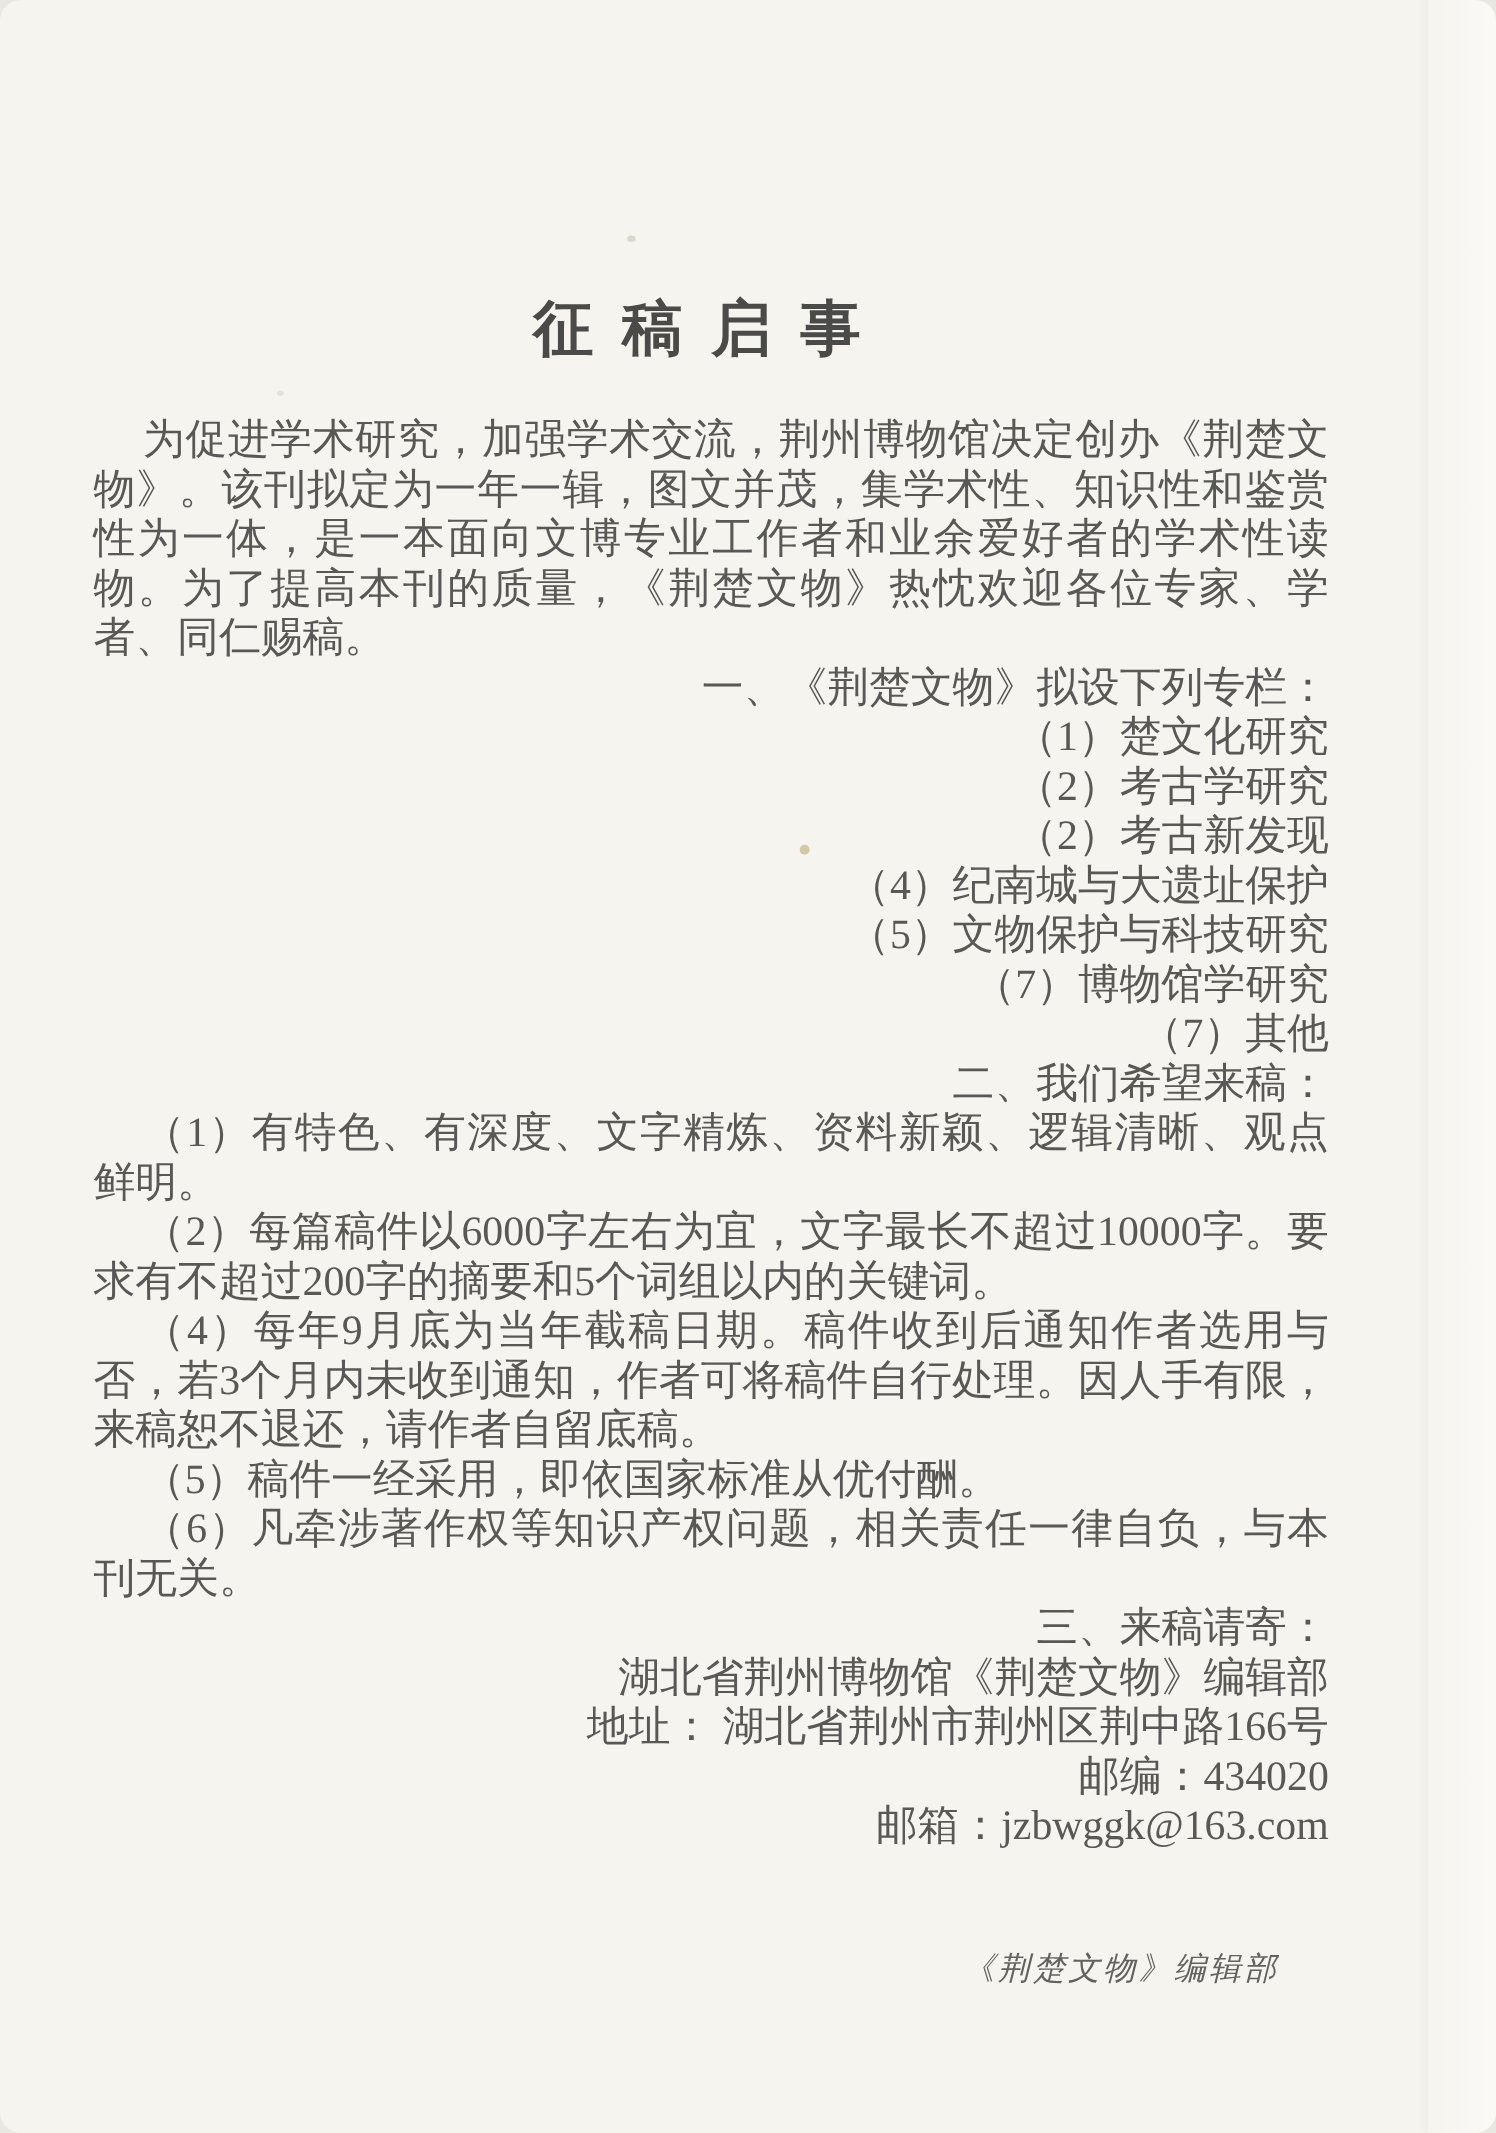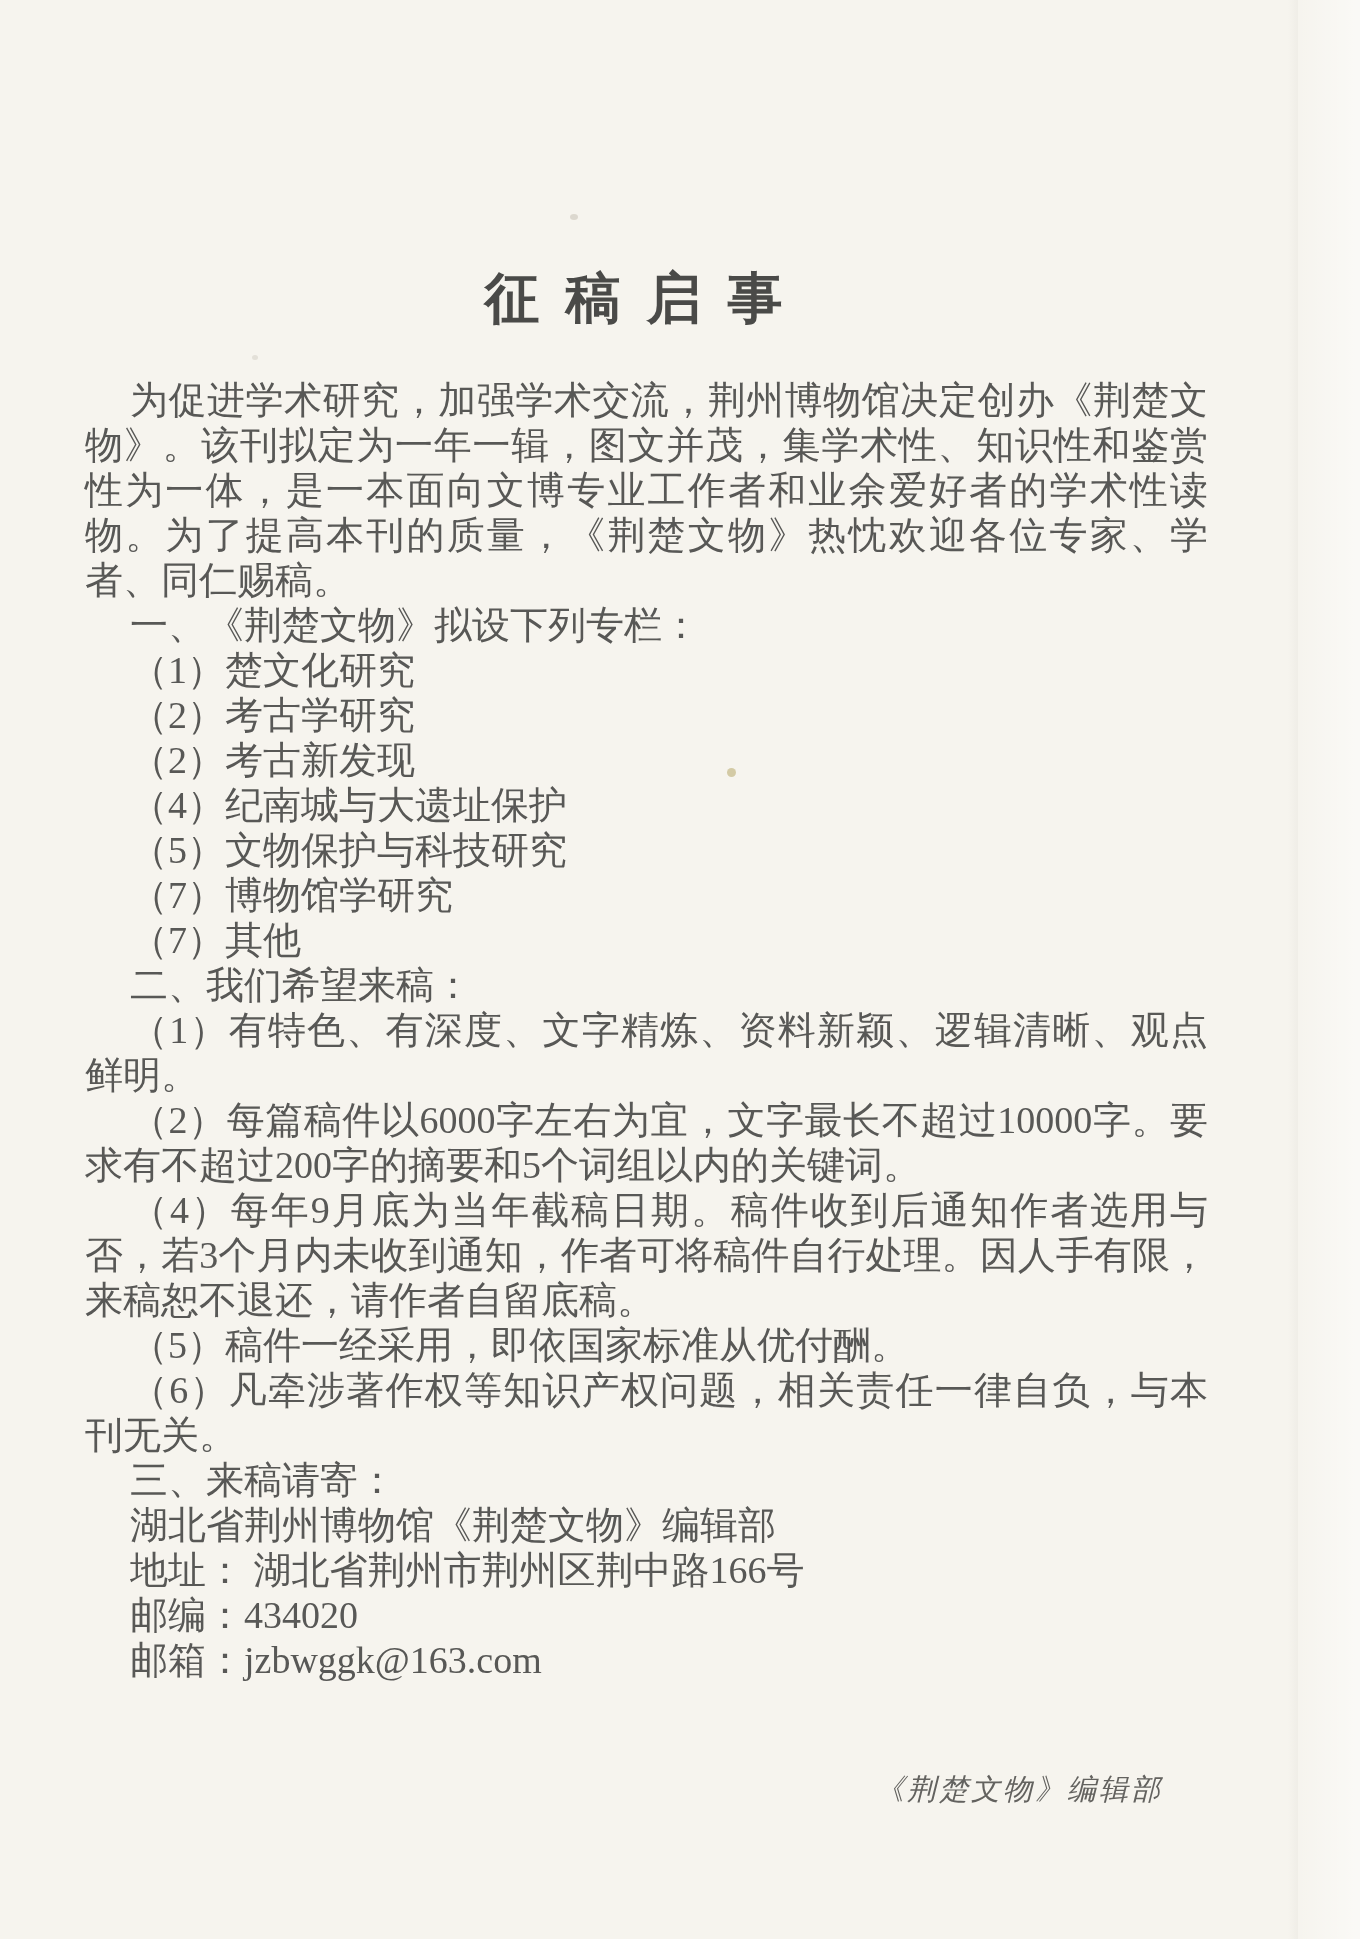--- a/index.html
+++ b/index.html
@@ -7,20 +7,21 @@
     font-family: "Liberation Serif", "DejaVu Serif", serif;
     background: #e9e7e1;
   }
   .page {
     position: relative;
     width: 1360px;
     height: 1939px;
     margin: 0 auto;
     background: #f6f4ee;
     overflow: hidden;
+    border-radius: 19px;
   }
   
   .page-edge-right {
     position: absolute;
     top: 0; right: 0;
     width: 64px; height: 100%;
     background: linear-gradient(to right, rgba(255,255,255,0), rgba(255,255,255,0.5));
     pointer-events: none;
   }
   .page-edge-seam {
@@ -44,21 +45,21 @@
   .doc-body {
     position: absolute;
     left: 85px;
     top: 378px;
     width: 1123px;
     font-size: 38px;
     line-height: 45px;
     color: #585856;
     text-align: left;
   }
-  .line { text-indent: 45px; white-space: nowrap; }
+  .line { text-indent: 45px; white-space: nowrap; text-align: right; }
   .para {
     text-indent: 45px;
     text-align: justify;
     margin: 0;
   }
   .signature {
     position: absolute;
     left: 85px;
     top: 1770px;
     width: 1078px; 

